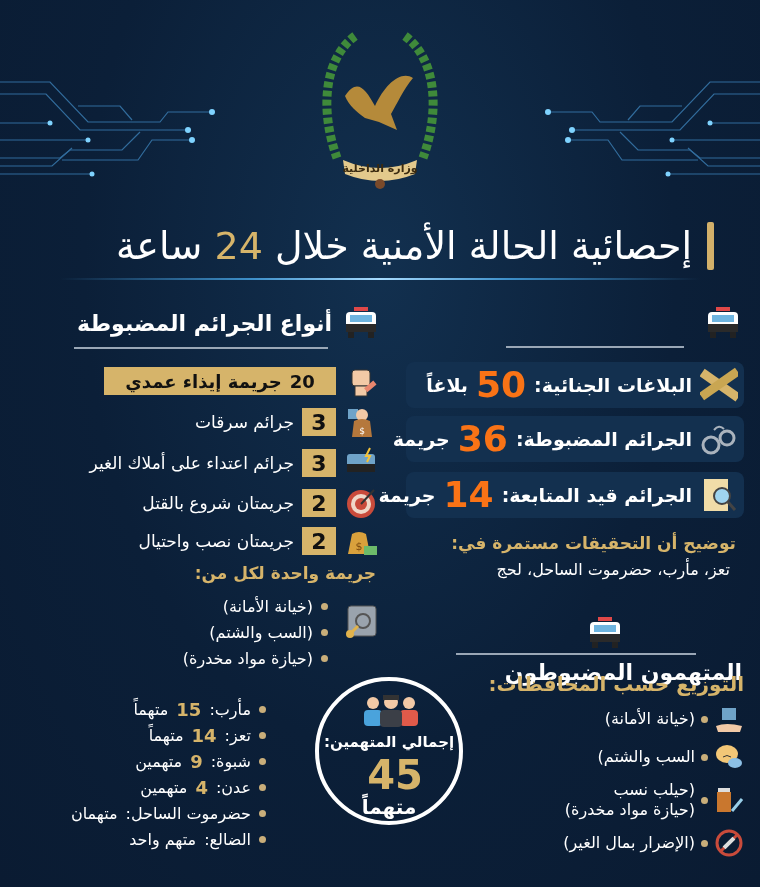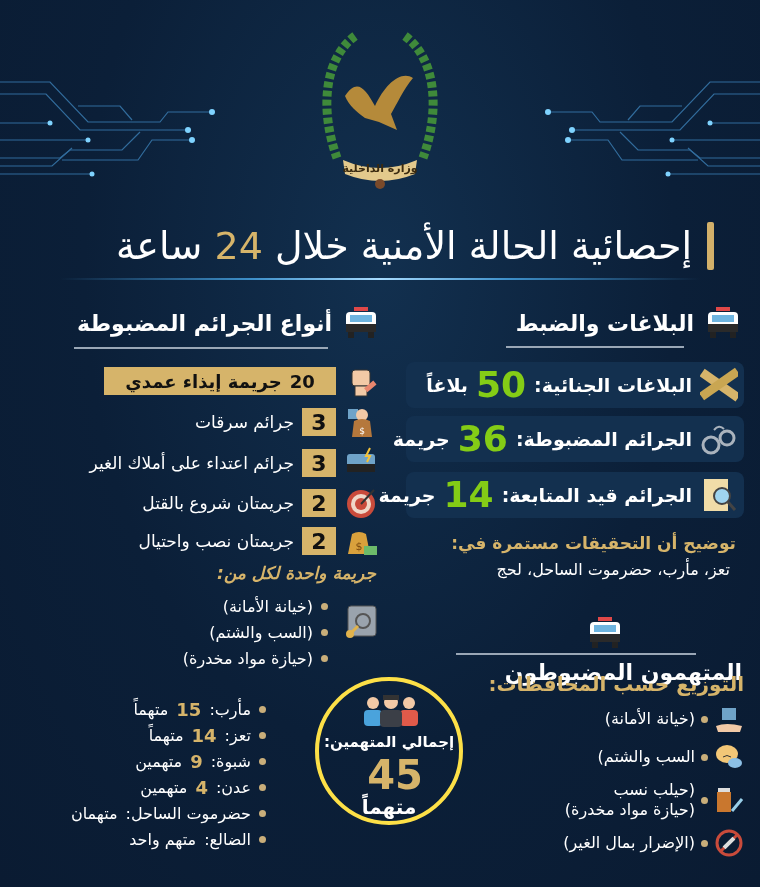--- a/index.html
+++ b/index.html
@@ -14,35 +14,35 @@
   .title{position:absolute;right:28px;top:2px;font-size:38px;font-weight:normal;white-space:nowrap;line-height:52px;}
   .title .gold{color:#d6b46a;}
   .title-line{position:absolute;left:60px;right:60px;top:278px;height:2px;background:linear-gradient(90deg,transparent,#3d8fc9 30%,#a8dcff 50%,#3d8fc9 70%,transparent);}
   .sec-head{position:absolute;display:flex;align-items:center;gap:10px;direction:rtl;}
   .sec-head .h{font-size:22px;font-weight:bold;white-space:nowrap;margin-left:36px;}
   .sec-underline{position:absolute;height:2px;background:#9aa7b6;}
   .car{width:38px;height:34px;}
   .stat-box{position:absolute;right:16px;width:338px;height:46px;background:#13304f;border-radius:8px;display:flex;align-items:center;direction:rtl;gap:8px;padding-right:6px;box-sizing:border-box;}
   .stat-box .ic{width:38px;height:38px;flex:0 0 38px;}
   .stat-box .lbl{font-size:19px;font-weight:bold;white-space:nowrap;}
-  .stat-box .num{font-size:36px;font-weight:bold;color:#84cc16;line-height:40px;}
+  .stat-box .num{font-size:36px;font-weight:bold;color:#f97316;line-height:40px;}
   .stat-box .unit{font-size:19px;font-weight:bold;white-space:nowrap;}
   .note1{position:absolute;right:24px;top:533px;color:#d6b46a;font-size:17px;font-weight:bold;direction:rtl;white-space:nowrap;}
   .note2{position:absolute;right:30px;top:560px;font-size:16px;direction:rtl;white-space:nowrap;}
   .crime-row{position:absolute;display:flex;align-items:center;direction:rtl;gap:8px;}
   .crime-row .ic{width:34px;height:34px;flex:0 0 34px;}
   .badge{background:#d6b46a;color:#111;font-weight:bold;font-size:22px;height:28px;min-width:26px;display:flex;align-items:center;justify-content:center;padding:0 4px;}
   .badge.wide{width:224px;justify-content:center;gap:8px;font-size:18px;}
   .crime-row .txt{font-size:17px;white-space:nowrap;}
   .gold-head{position:absolute;color:#d6b46a;font-weight:bold;font-size:17px;direction:rtl;white-space:nowrap;}
   .bullets{position:absolute;direction:rtl;list-style:none;margin:0;padding:0;}
   .bullets li{display:flex;align-items:center;gap:8px;font-size:16px;white-space:nowrap;height:26px;}
   .dot{width:7px;height:7px;border-radius:50%;background:#c9ae7a;flex:0 0 7px;}
   .bullets li .n{color:#d6b46a;font-weight:bold;font-size:18px;}
-  .circle{position:absolute;left:315px;top:677px;width:148px;height:148px;border-radius:50%;border:4px solid #fde047;box-sizing:border-box;text-align:center;}
+  .circle{position:absolute;left:315px;top:677px;width:148px;height:148px;border-radius:50%;border:4px solid #ffffff;box-sizing:border-box;text-align:center;}
   .circle .people{position:absolute;left:42px;top:12px;width:60px;height:34px;}
   .circle .cl{position:absolute;top:52px;left:0;right:0;font-size:15px;font-weight:bold;direction:rtl;}
   .circle .cn{position:absolute;top:72px;left:12px;right:0;font-size:40px;font-weight:bold;color:#d6b46a;line-height:44px;}
   .circle .cu{position:absolute;top:114px;left:0;right:0;font-size:20px;font-weight:bold;direction:rtl;}
   .r-list{position:absolute;right:16px;direction:rtl;list-style:none;margin:0;padding:0;}
   .r-list li{display:flex;align-items:center;gap:6px;font-size:16px;white-space:nowrap;margin-bottom:8px;}
   .r-list li .ic{width:30px;height:30px;flex:0 0 30px;}
   .r-list li .t{line-height:20px;}
 </style>
 </head>
@@ -116,21 +116,20 @@
 
 <div class="sec-head" style="right:18px;top:306px;">
   <svg class="car" viewBox="0 0 38 34">
       <rect x="12" y="1" width="14" height="4" fill="#e04848"></rect>
       <rect x="4" y="6" width="30" height="18" rx="4" fill="#fff"></rect>
       <rect x="8" y="9" width="22" height="7" fill="#6fb5e0"></rect>
       <rect x="4" y="18" width="30" height="8" fill="#2a2a2a"></rect>
       <rect x="6" y="26" width="6" height="6" fill="#222"></rect>
       <rect x="26" y="26" width="6" height="6" fill="#222"></rect>
     </svg>
-  <span class="h">البلاغات والضبط</span>
 </div>
 <div class="sec-underline" style="right:76px;top:346px;width:178px;"></div>
 
 <div class="stat-box" style="top:362px;">
   <svg class="ic" viewBox="0 0 38 38">
       <rect x="-2" y="14" width="44" height="9" fill="#d6b46a" transform="rotate(35 19 19)"></rect>
       <rect x="-2" y="14" width="44" height="9" fill="#c9a652" transform="rotate(-35 19 19)"></rect>
     </svg>
   <span class="lbl">البلاغات الجنائية:</span>
   <span class="num">50</span>
@@ -223,21 +222,21 @@
       <path d="M8 10 Q15 6 22 10 L26 30 H4Z" fill="#d9a13c"></path>
       <text x="15" y="26" font-size="11" text-anchor="middle" fill="#7a4a10">$</text>
       <rect x="20" y="22" width="13" height="9" fill="#6dbb6a"></rect>
     </svg>
   <div class="badge">
       <span>2</span>
     </div>
   <span class="txt">جريمتان نصب واحتيال</span>
 </div>
 
-<div class="gold-head" style="right:384px;top:563px;font-style:italic;">جريمة واحدة لكل من:</div>
+<div class="gold-head" style="right:384px;top:563px;">جريمة واحدة لكل من:</div>
 <svg style="position:absolute;left:344px;top:604px;width:34px;height:38px;" viewBox="0 0 34 38">
     <rect x="4" y="2" width="28" height="30" rx="3" fill="#9aa3ad" stroke="#555"></rect>
     <circle cx="19" cy="17" r="7" fill="none" stroke="#555" stroke-width="2"></circle>
     <circle cx="6" cy="30" r="4" fill="#e1b34c"></circle>
     <line x1="8" y1="28" x2="14" y2="22" stroke="#e1b34c" stroke-width="3"></line>
   </svg>
 <ul class="bullets" style="right:432px;top:593px;">
   <li>
       <span class="dot"></span>
       <span>(خيانة الأمانة)</span>

